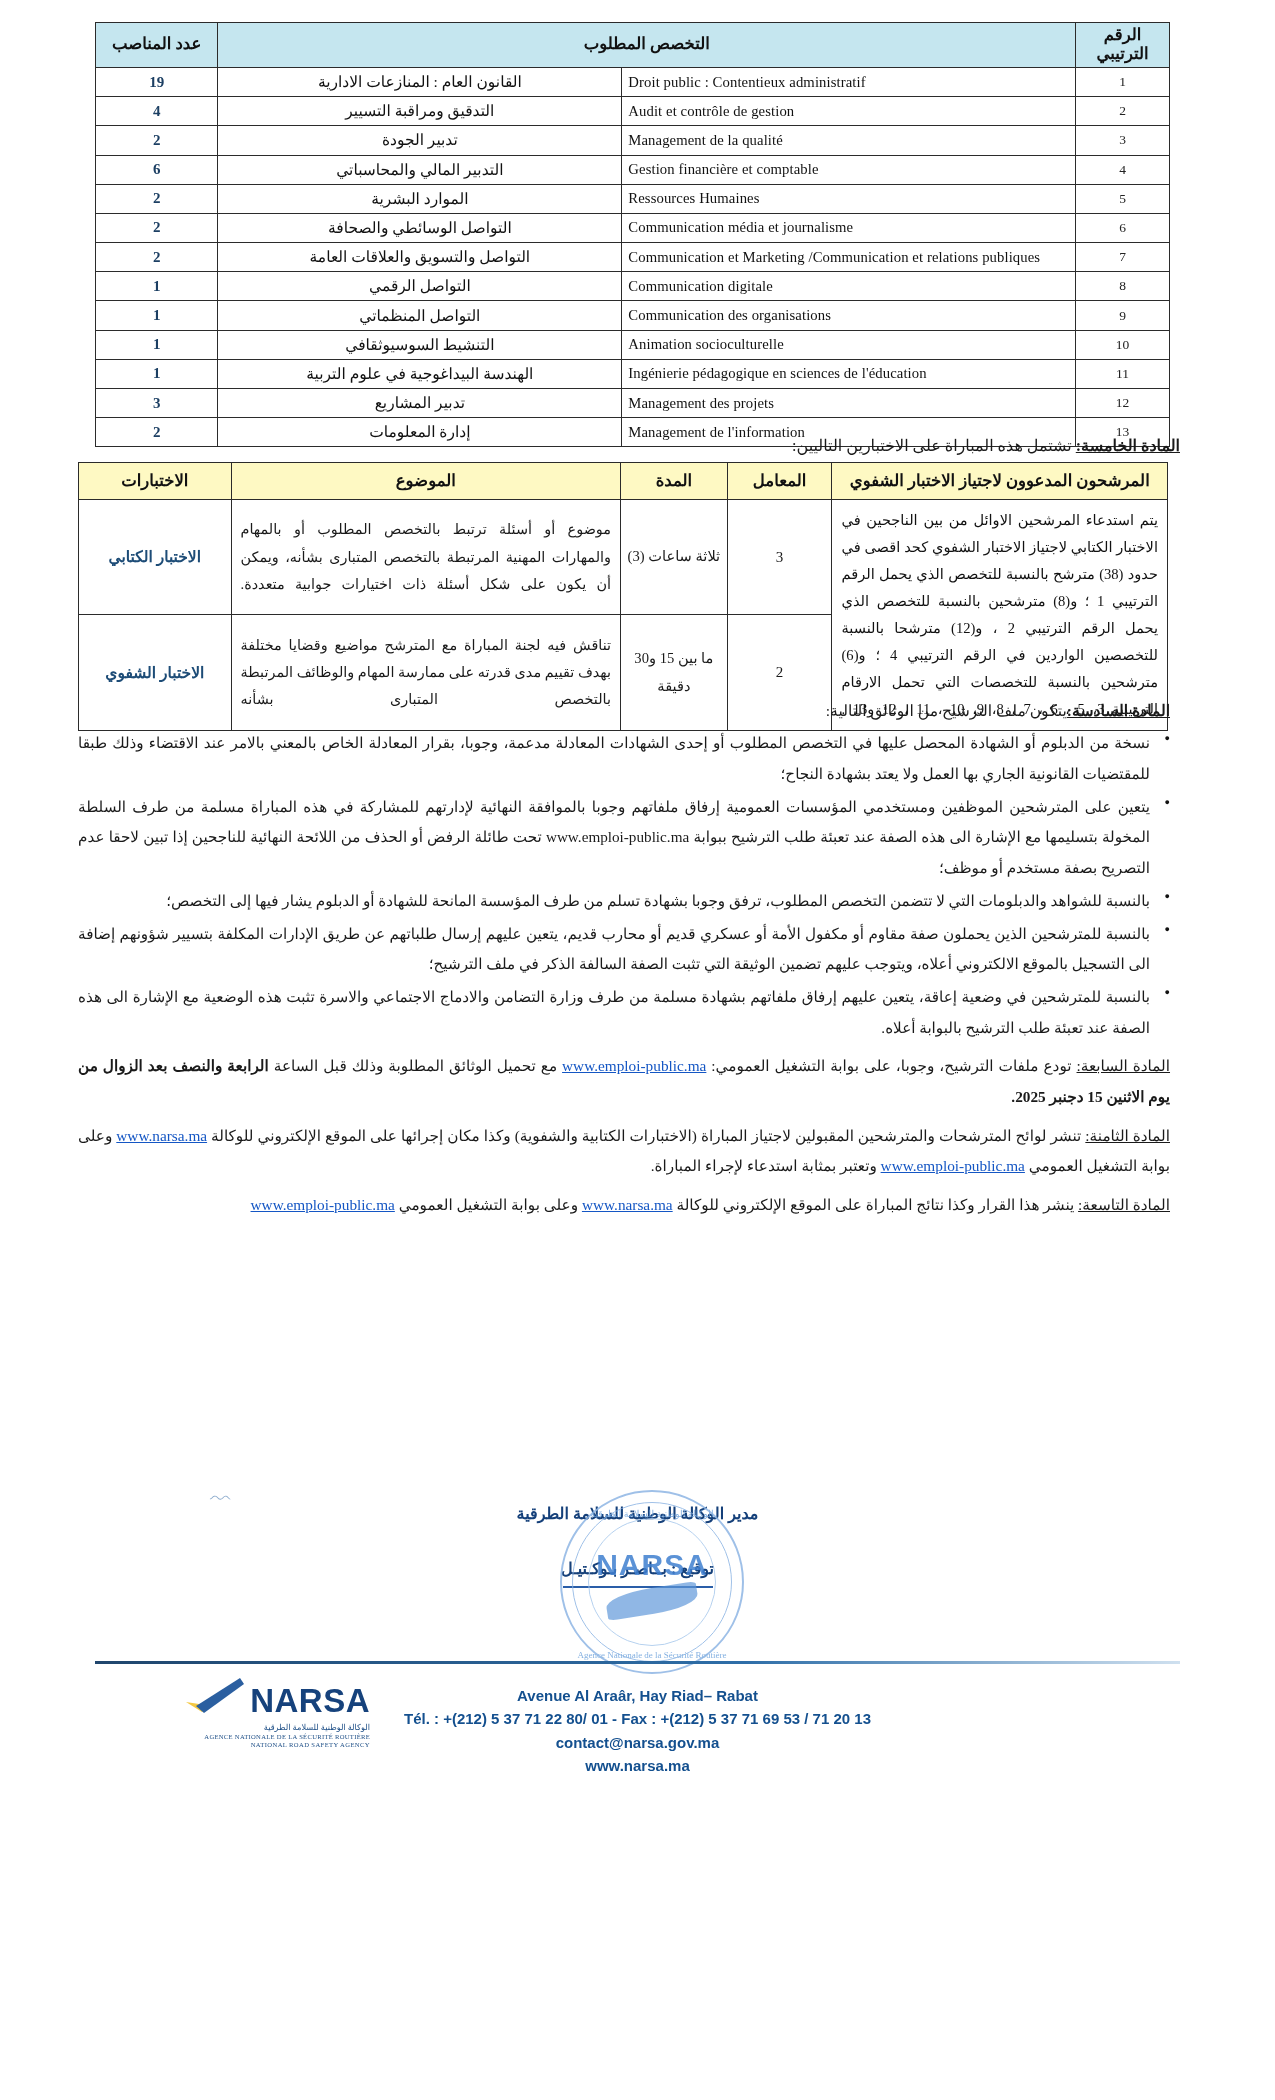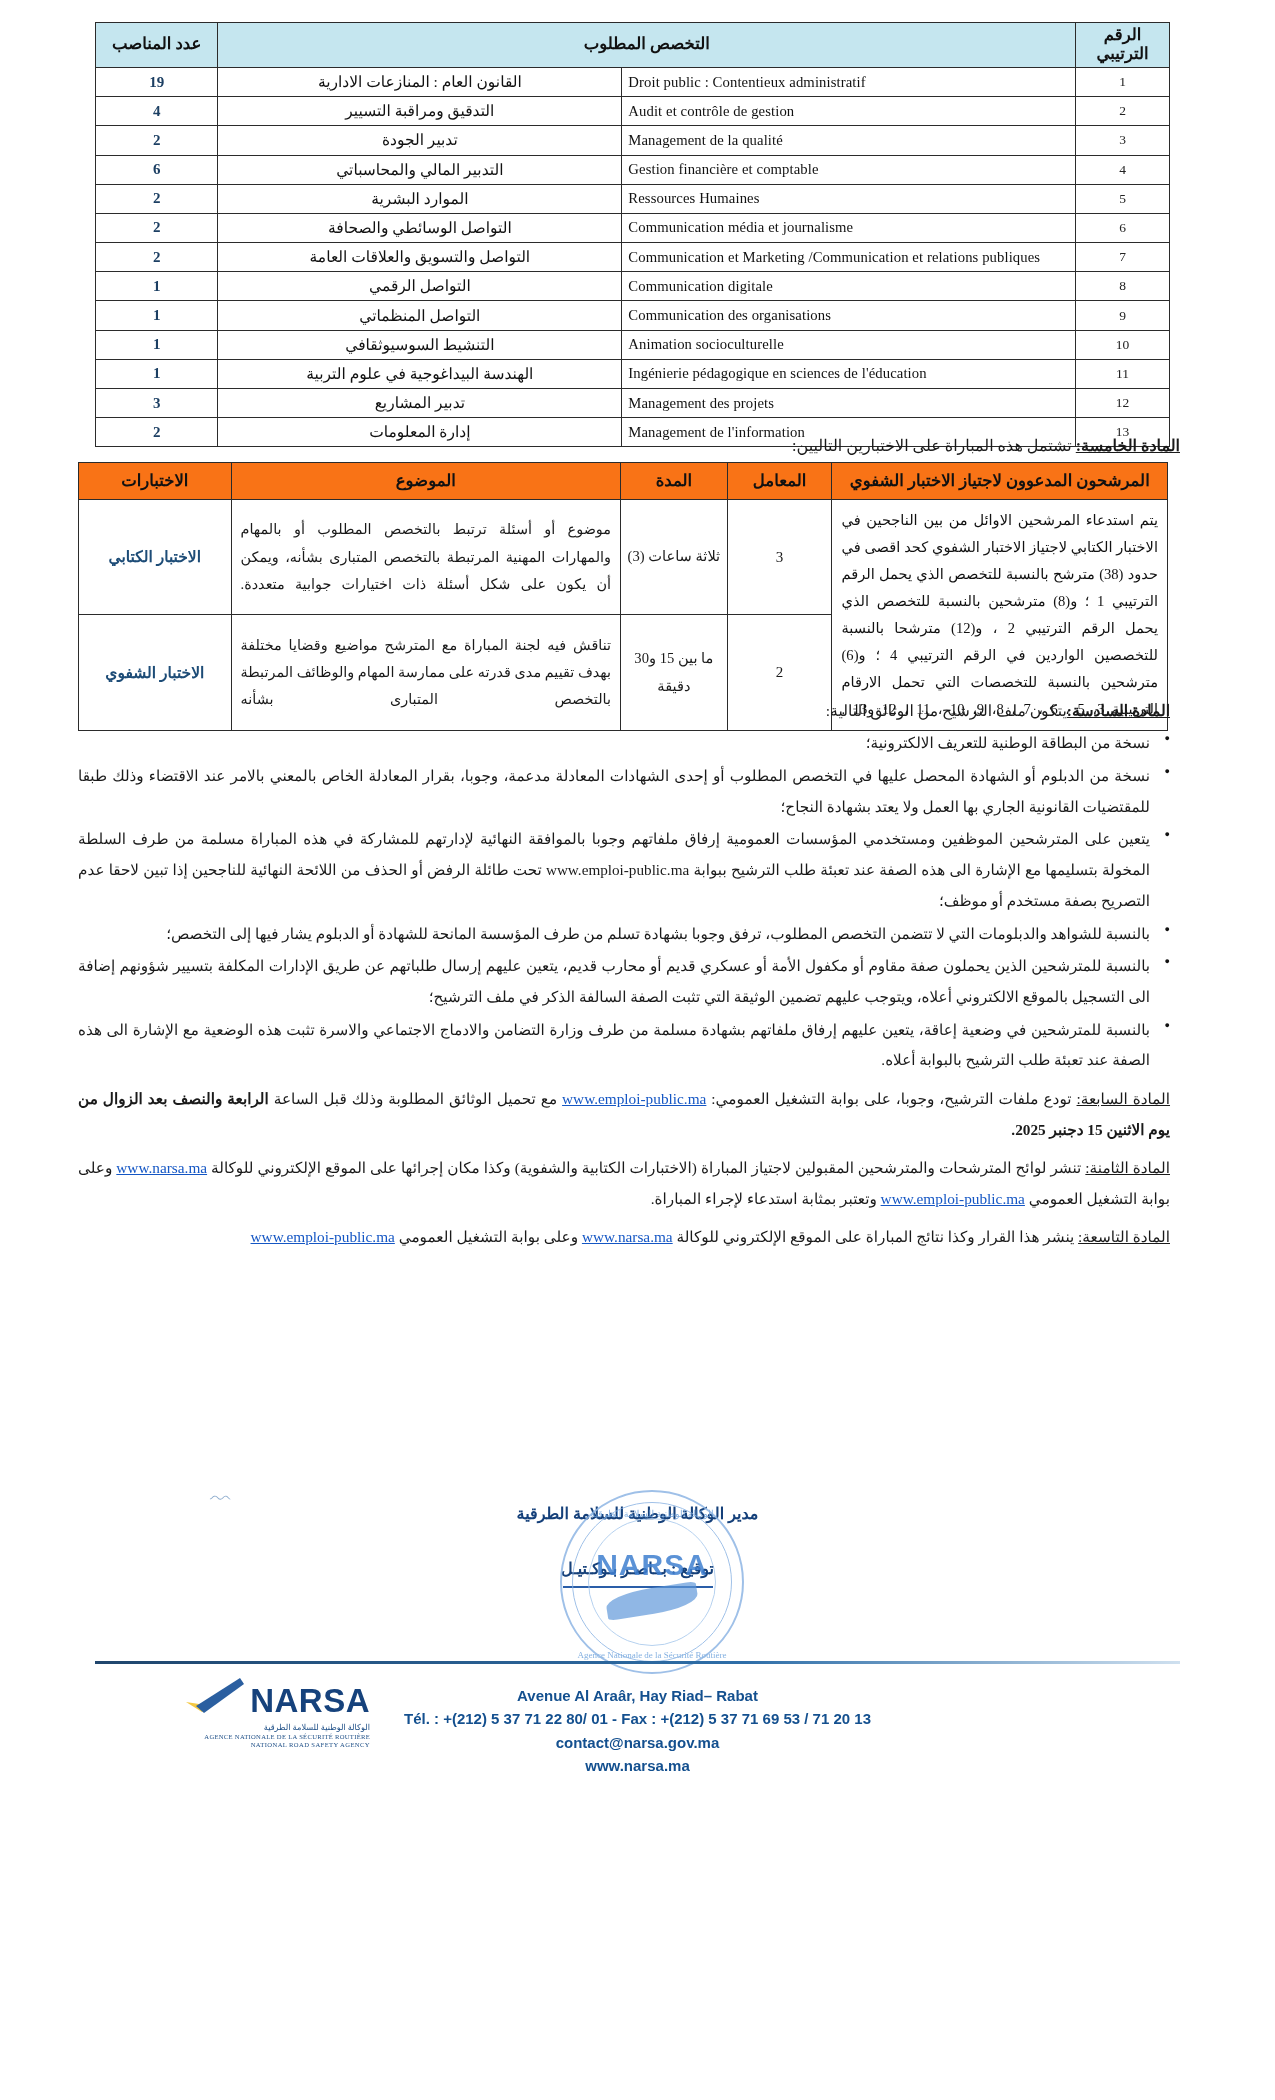--- a/index.html
+++ b/index.html
@@ -64,21 +64,21 @@
     font-size:16px;direction:rtl;text-align:right;
     white-space:nowrap;
   }
   .line-5 u{text-decoration:underline;font-weight:bold;}
 
   
   .t2-wrap{position:absolute;left:78px;top:462px;width:1090px;}
   .t2 {border-collapse:collapse;width:100%;table-layout:fixed;}
   .t2 th,.t2 td{border:1px solid #2b2b2b;vertical-align:middle;}
   .t2 thead th{
-    background:#f97316;font-weight:bold;font-size:16.5px;
+    background:#fef9c3;font-weight:bold;font-size:16.5px;
     height:34px;text-align:center;color:#111;
   }
   .c-cand{width:330px;}
   .c-coef{width:103px;}
   .c-dur{width:105px;}
   .c-subj{width:383px;}
   .c-test{width:150px;}
 
   td.cand{
     font-size:14.6px;line-height:1.85;
@@ -352,21 +352,20 @@
     </table>
   </div>
 
   <div class="body-txt">
 
     <div class="art">
       <u>المادة السادسة:</u><span>يتكون ملف الترشيح من الوثائق التالية:</span>
     </div>
 
     <ul class="bullets" id="a6-bullets">
-        <li>نسخة من البطاقة الوطنية للتعريف الالكترونية؛</li>
         <li>نسخة من الدبلوم أو الشهادة المحصل عليها في التخصص المطلوب أو إحدى الشهادات المعادلة مدعمة، وجوبا، بقرار المعادلة الخاص بالمعني بالامر عند الاقتضاء وذلك طبقا للمقتضيات القانونية الجاري بها العمل ولا يعتد بشهادة النجاح؛</li>
         <li>يتعين على المترشحين الموظفين ومستخدمي المؤسسات العمومية إرفاق ملفاتهم وجوبا بالموافقة النهائية لإدارتهم للمشاركة في هذه المباراة مسلمة من طرف السلطة المخولة بتسليمها مع الإشارة الى هذه الصفة عند تعبئة طلب الترشيح  ببوابة www.emploi-public.ma تحت طائلة الرفض أو الحذف من اللائحة النهائية للناجحين إذا تبين لاحقا عدم التصريح بصفة مستخدم أو موظف؛</li>
         <li>بالنسبة للشواهد والدبلومات التي لا تتضمن التخصص المطلوب، ترفق وجوبا بشهادة تسلم من طرف المؤسسة المانحة للشهادة أو الدبلوم يشار فيها إلى التخصص؛</li>
         <li>بالنسبة للمترشحين الذين يحملون صفة مقاوم أو مكفول الأمة أو عسكري قديم أو محارب قديم، يتعين عليهم إرسال طلباتهم عن طريق الإدارات المكلفة بتسيير شؤونهم إضافة الى التسجيل بالموقع الالكتروني أعلاه، ويتوجب عليهم تضمين الوثيقة التي تثبت الصفة السالفة الذكر في ملف الترشيح؛</li>
         <li>بالنسبة للمترشحين في وضعية إعاقة، يتعين عليهم إرفاق ملفاتهم بشهادة مسلمة من طرف وزارة التضامن والادماج الاجتماعي والاسرة تثبت هذه الوضعية مع الإشارة الى هذه الصفة عند تعبئة طلب الترشيح بالبوابة أعلاه.</li>
       </ul>
 
     <div class="para">
       <u>المادة السابعة:</u>
       <span>تودع ملفات الترشيح، وجوبا، على بوابة التشغيل العمومي:</span>

